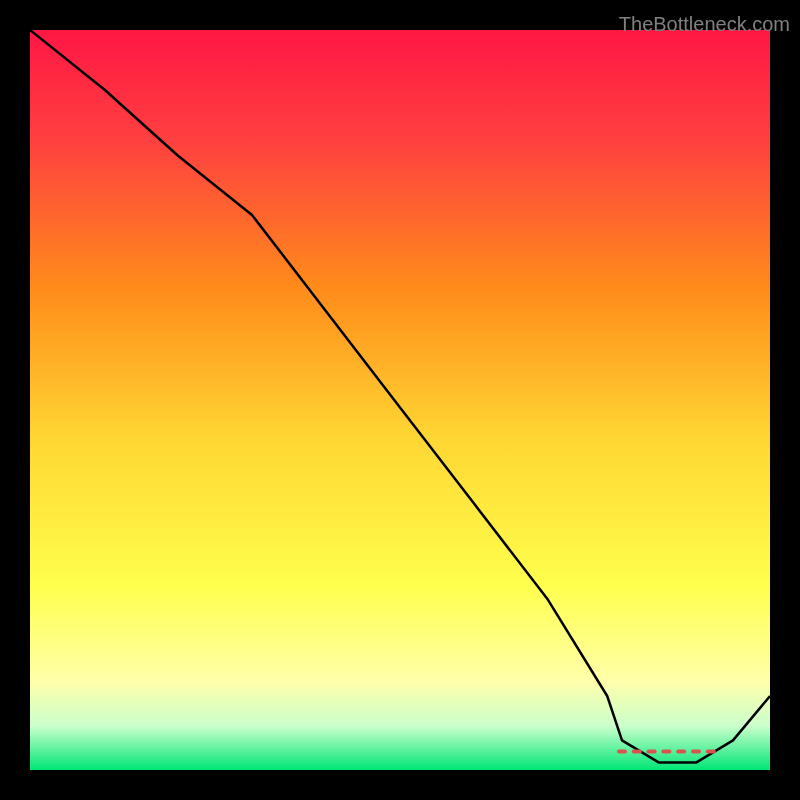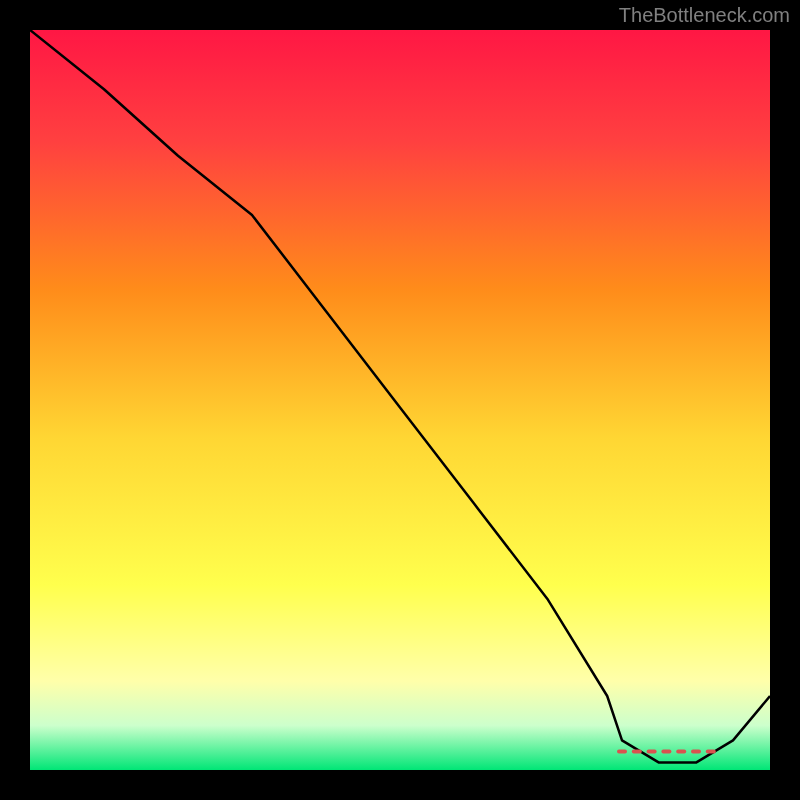--- a/index.html
+++ b/index.html
@@ -6,21 +6,21 @@
     margin: 0;
     padding: 0;
     background: #000;
     width: 800px;
     height: 800px;
     position: relative;
     font-family: Arial, sans-serif;
   }
   .watermark {
     position: absolute;
-    top: 4px;
+    top: 13px;
     right: 10px;
     color: #808080;
     font-size: 20px;
     font-weight: normal;
     z-index: 10;
   }
   .plot-area {
     position: absolute;
     left: 30px;
     top: 30px;

